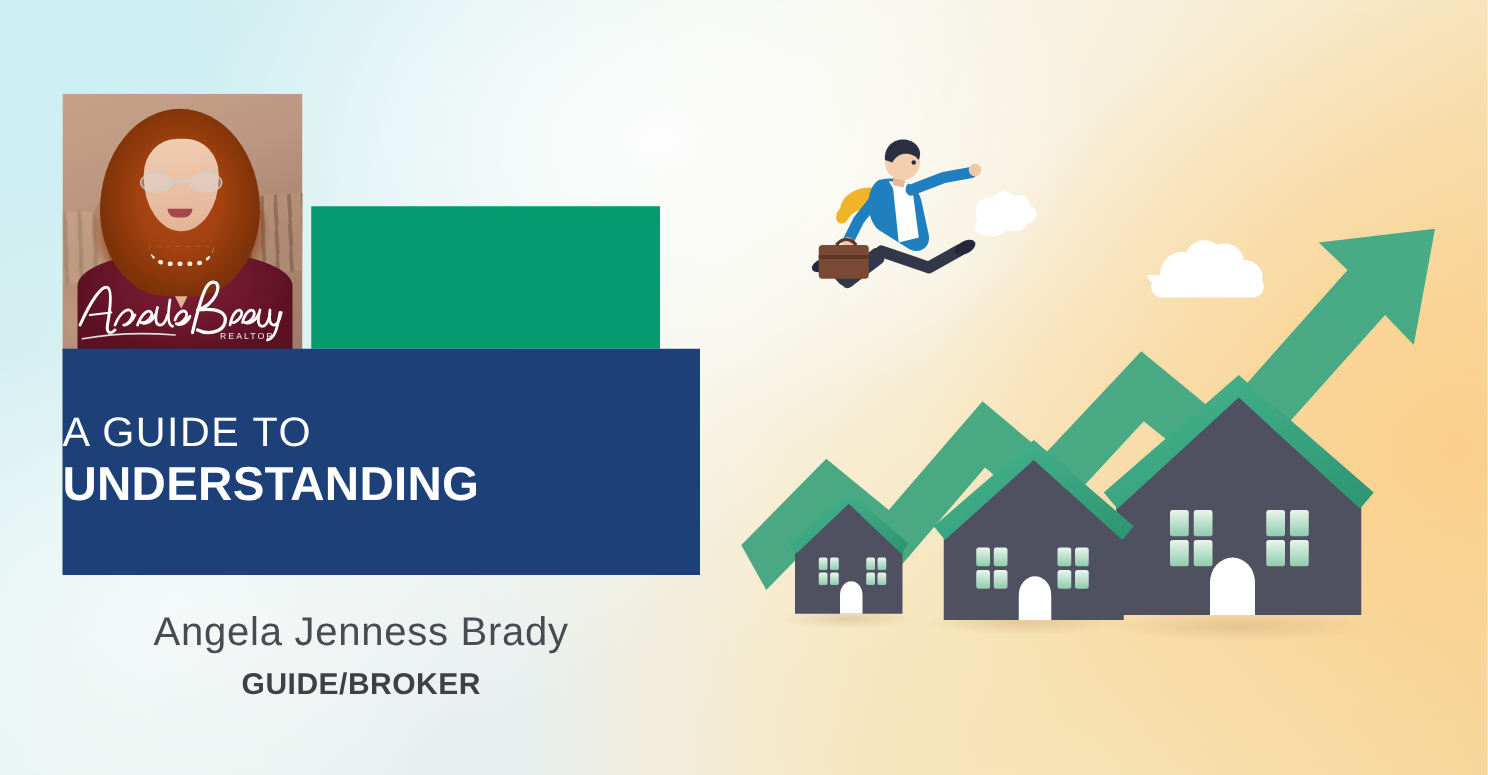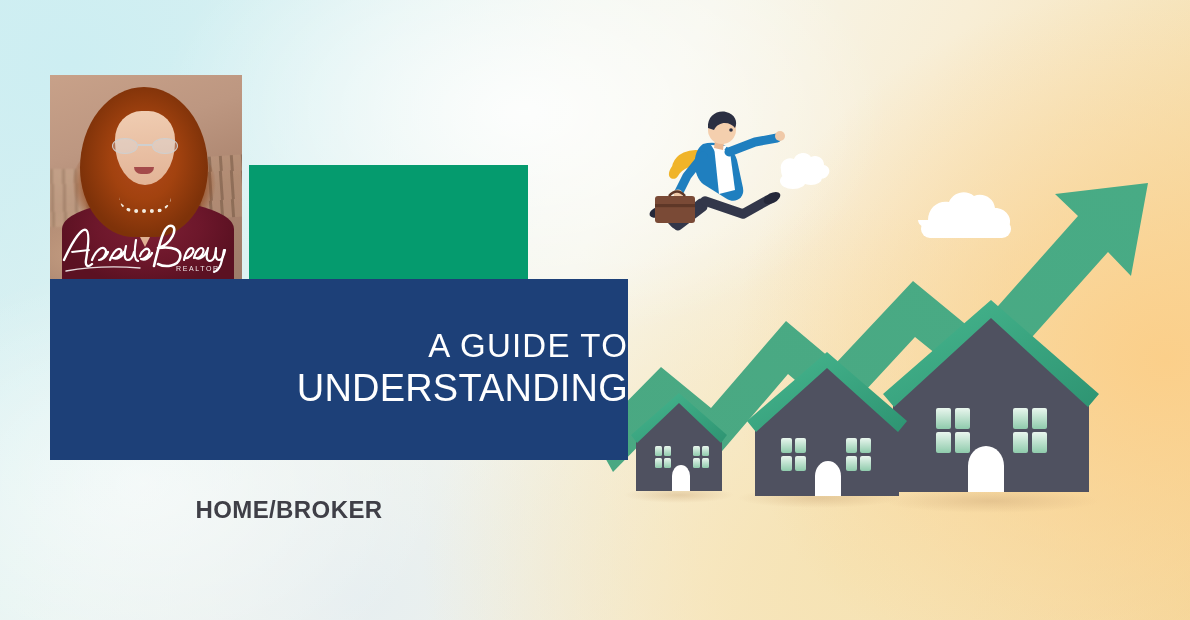--- a/index.html
+++ b/index.html
@@ -114,30 +114,30 @@
   .ph-sig {
     position:absolute; left:8px; bottom:2px; width:176px; height:62px;
   }
   .ph-sig svg { width:100%; height:100%; display:block; }
 
   #green-block {
     position:absolute; left:249px; top:165px; width:279px; height:114px;
     background:#059b6e;
   }
   #blue-block {
-    position:absolute; left:50px; top:279px; width:578px; height:181px;
+    position:absolute; left:50px; top:279px; width:510px; height:181px;
     background:#1d4078;
-    display:flex; flex-direction:column; align-items:flex-end; justify-content:center;
+    display:flex; flex-direction:column; align-items:flex-start; justify-content:center;
   }
   .t-line1 {
     color:#fff; font-size:33px; font-weight:400; letter-spacing:1.2px;
     line-height:1.02; margin-bottom:4px;
   }
   .t-line2, .t-line3 {
-    color:#fff; font-size:38px; font-weight:400; letter-spacing:.2px;
+    color:#fff; font-size:38px; font-weight:700; letter-spacing:.2px;
     line-height:1.14;
   }
 
   #name-block {
     position:absolute; left:50px; top:487px; width:478px;
     text-align:center;
   }
   .nm {
     font-size:32px; font-weight:400; color:#4a4a52; letter-spacing:.6px;
     line-height:1.18;
@@ -369,16 +369,17 @@
       </svg>
     </div>
   </div>
 
   <div id="blue-block">
     <div class="t-line1">A GUIDE TO</div>
     <div class="t-line2">UNDERSTANDING</div>
   </div>
 
   <div id="name-block">
-    <div class="role">HOME/BROKER</div>
+    <div class="nm">Angela Jenness Brady</div>
+    <div class="role">GUIDE/BROKER</div>
   </div>
 
 </div>
 
 </body></html>

